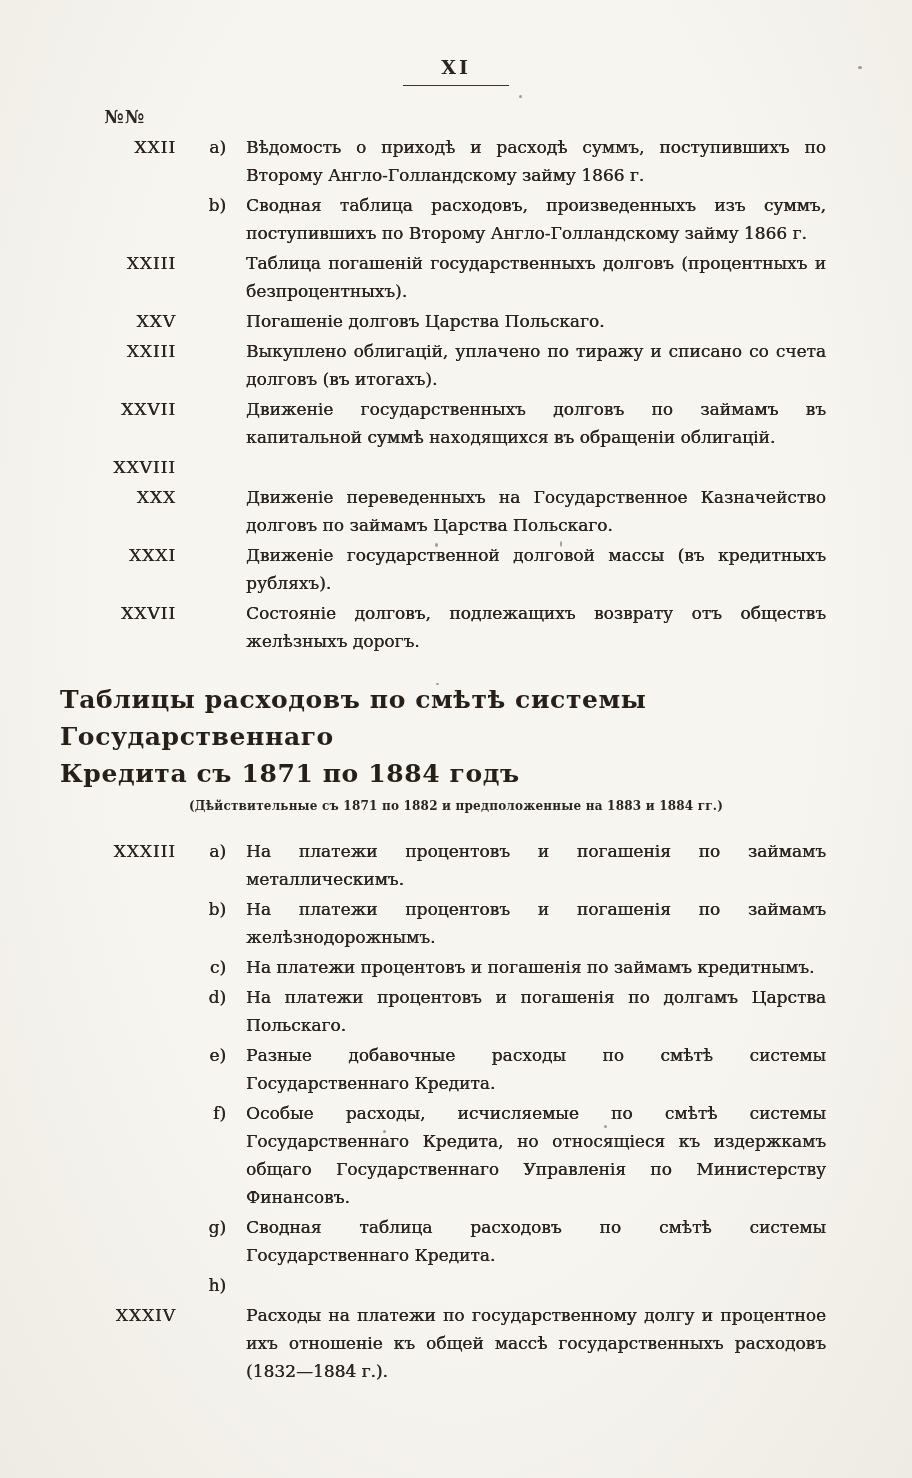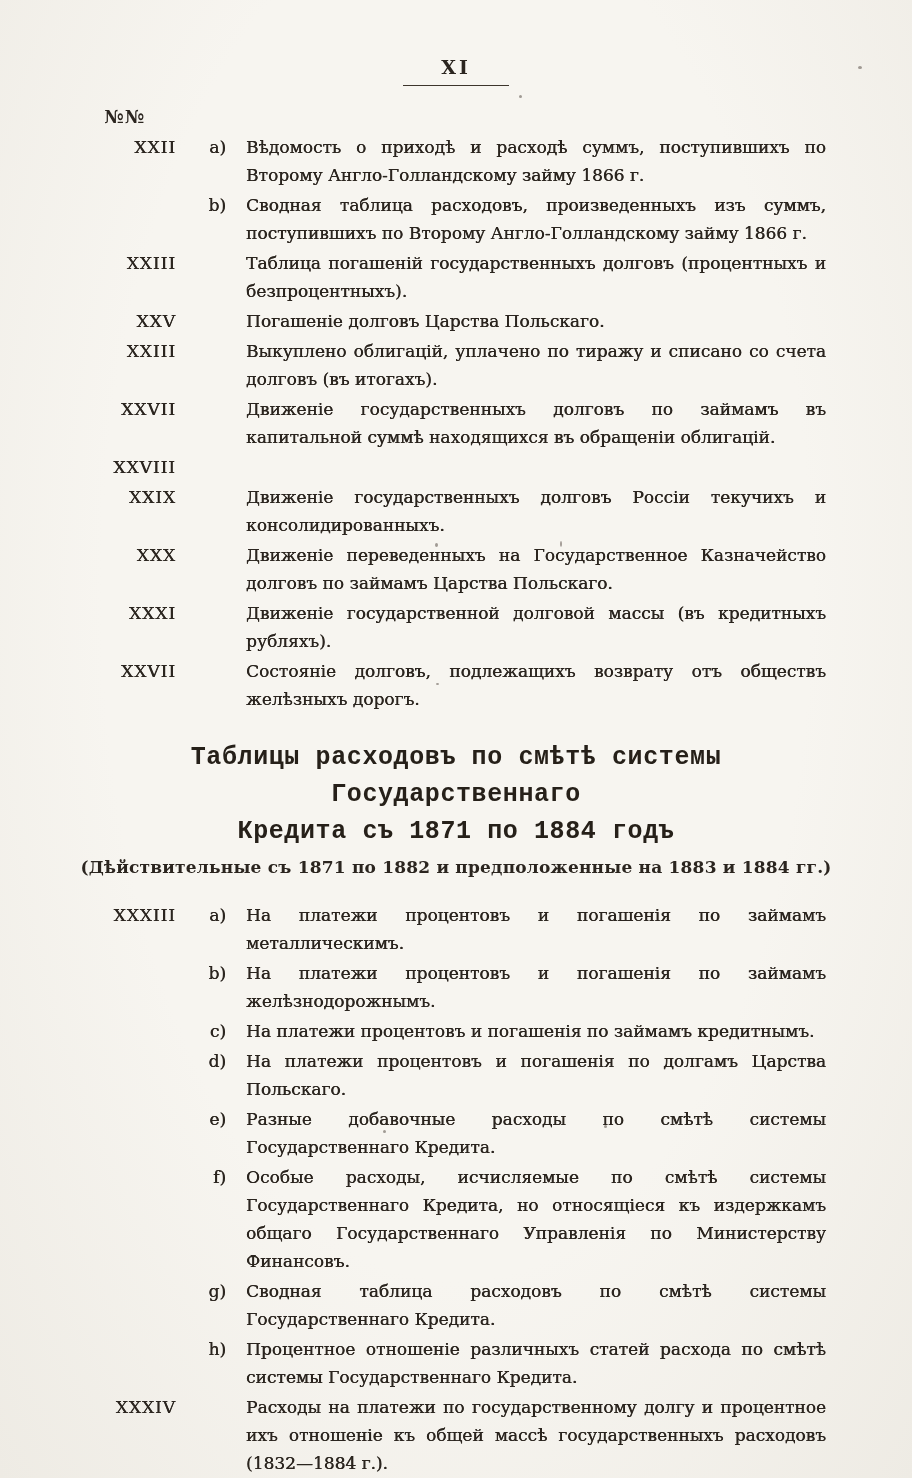--- a/index.html
+++ b/index.html
@@ -45,33 +45,32 @@
     line-height: 28px;
     margin-bottom: 2px;
     text-shadow: 0.35px 0 0 currentColor;
   }
   .entry .num { text-align: right; white-space: nowrap; letter-spacing: 1px; }
   .entry .letter { text-align: right; }
   .entry .text { text-align: justify; }
 
   .section-title {
     margin: 26px 60px 0 60px;
-    text-align: center;
+    text-align: left;
     font-weight: bold;
     font-size: 25px;
     line-height: 37px;
     letter-spacing: 0.6px;
     color: #262019;
-    font-family: Liberation Mono, monospace;
   }
   .section-subtitle {
     margin-top: 7px;
     text-align: center;
     font-weight: bold;
-    font-size: 17px;
+    font-size: 12px;
     letter-spacing: 0.2px;
   }
 
   .speck {
     position: absolute;
     background: #5a5148;
     border-radius: 50%;
     opacity: 0.55;
   }
 </style>
@@ -115,25 +114,20 @@
     <div class="entry">
       <span class="num">XXVII</span>
       <span class="letter"></span>
       <span class="text">Движеніе государственныхъ долговъ по займамъ въ капитальной суммѣ находящихся въ обращеніи облигацій.</span>
     </div>
     <div class="entry">
       <span class="num">XXVIII</span>
       <span class="letter"></span>
     </div>
     <div class="entry">
-      <span class="num">XXIX</span>
-      <span class="letter"></span>
-      <span class="text">Движеніе государственныхъ долговъ Россіи текучихъ и консолидированныхъ.</span>
-    </div>
-    <div class="entry">
       <span class="num">XXX</span>
       <span class="letter"></span>
       <span class="text">Движеніе переведенныхъ на Государственное Казначейство долговъ по займамъ Царства Польскаго.</span>
     </div>
     <div class="entry">
       <span class="num">XXXI</span>
       <span class="letter"></span>
       <span class="text">Движеніе государственной долговой массы (въ кредитныхъ рубляхъ).</span>
     </div>
     <div class="entry">
@@ -183,21 +177,20 @@
       <span class="text">Особые расходы, исчисляемые по смѣтѣ системы Государственнаго Кредита, но относящіеся къ издержкамъ общаго Государственнаго Управленія по Министерству Финансовъ.</span>
     </div>
     <div class="entry">
       <span class="num"></span>
       <span class="letter">g)</span>
       <span class="text">Сводная таблица расходовъ по смѣтѣ системы Государственнаго Кредита.</span>
     </div>
     <div class="entry">
       <span class="num"></span>
       <span class="letter">h)</span>
-      <span class="text">Процентное отношеніе различныхъ статей расхода по смѣтѣ системы Государственнаго Кредита.</span>
     </div>
     <div class="entry">
       <span class="num">XXXIV</span>
       <span class="letter"></span>
       <span class="text">Расходы на платежи по государственному долгу и процентное ихъ отношеніе къ общей массѣ государственныхъ расходовъ (1832—1884 г.).</span>
     </div>
 
   </div>
 
   <div class="speck" style="left:519px; top:95px; width:3px; height:3px;"></div>

